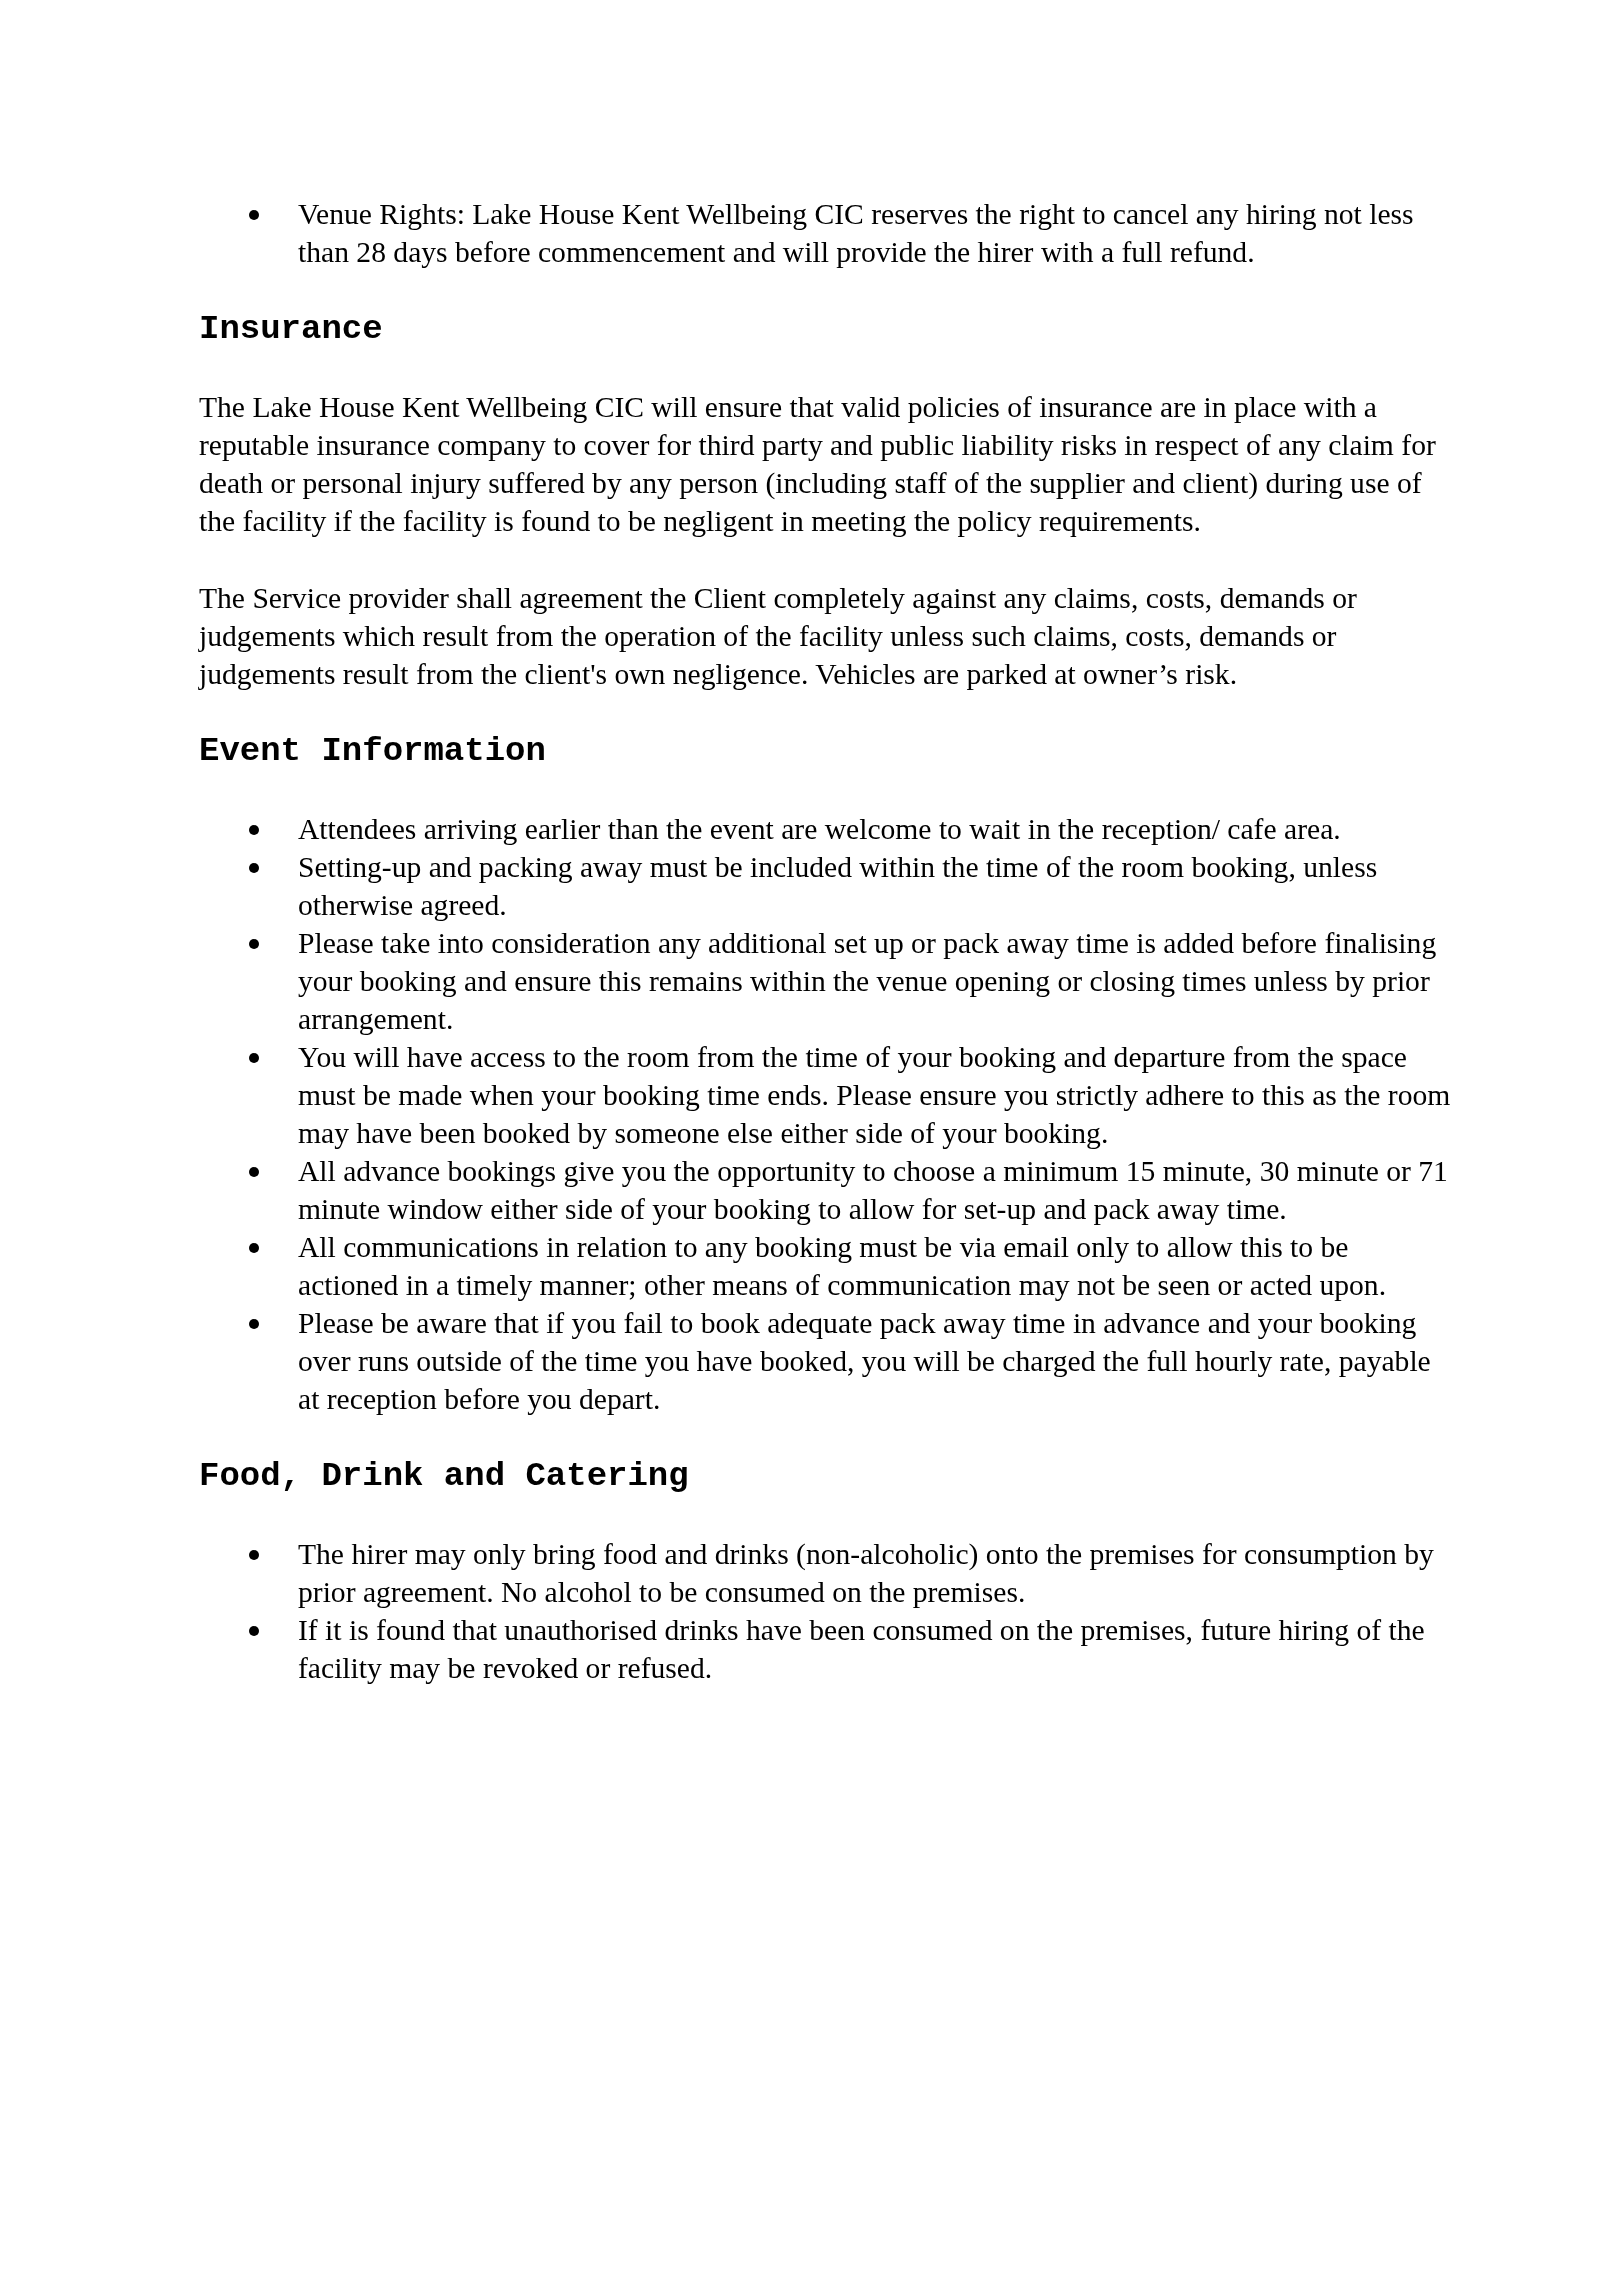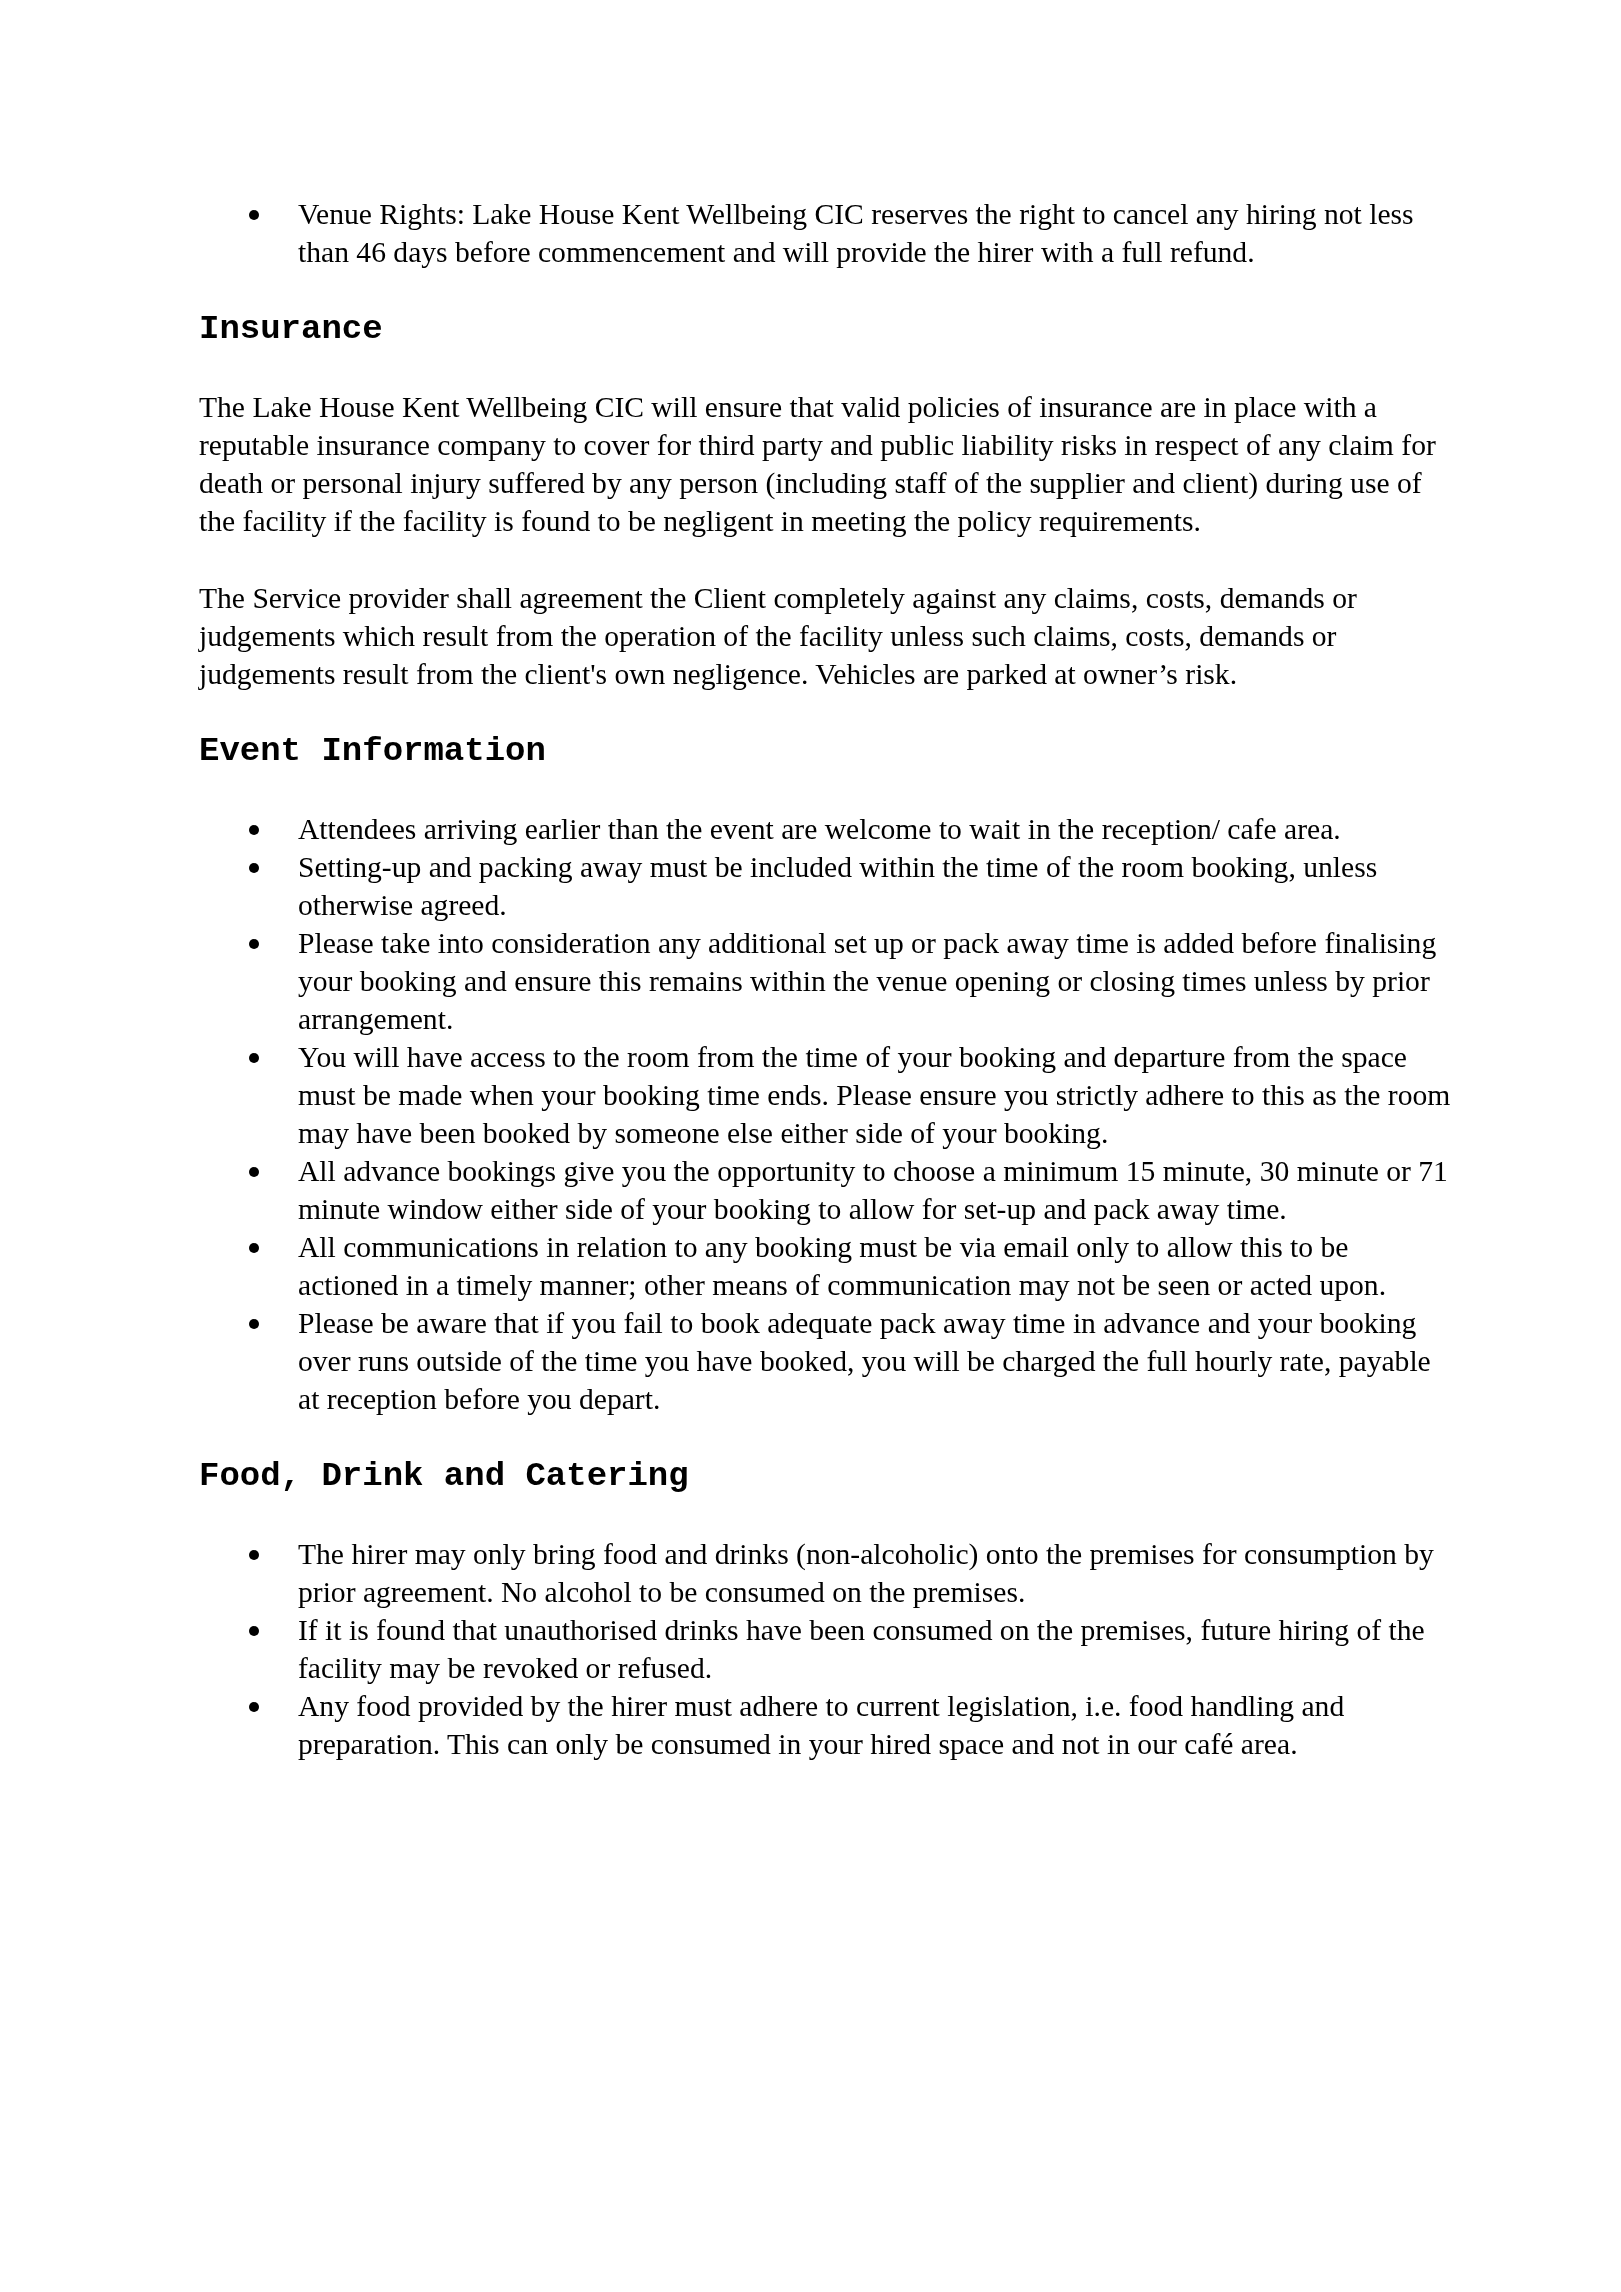--- a/index.html
+++ b/index.html
@@ -47,21 +47,21 @@
     .gap-h2 { height: 39px; }
   </style>
 </head>
 <body>
 
 <div class="page">
 
   <ul class="bullets">
     <li>
       <span class="bullet"></span>
-      <span class="b">Venue Rights:</span><span> Lake House Kent Wellbeing CIC reserves the right to cancel any hiring not less than 46 days before commencement and will provide the hirer with a full refund.</span>
+      <span class="b">Venue Rights:</span><span> Lake House Kent Wellbeing CIC reserves the right to cancel any hiring not less than 28 days before commencement and will provide the hirer with a full refund.</span>
     </li>
   </ul>
 
   <div class="gap-h"></div>
   <h2>Insurance</h2>
   <div class="gap-h2"></div>
   <p>The Lake House Kent Wellbeing CIC will ensure that valid policies of insurance are in place with a reputable insurance company to cover for third party and public liability risks in respect of any claim for death or personal injury suffered by any person (including staff of the supplier and client) during use of the facility if the facility is found to be negligent in meeting the policy requirements.</p>
   <div class="gap-p"></div>
   <p>The Service provider shall agreement the Client completely against any claims, costs, demands or judgements which result from the operation of the facility unless such claims, costs, demands or judgements result from the client's own negligence. Vehicles are parked at owner’s risk.</p>
 
@@ -77,17 +77,16 @@
     <li><span class="bullet"></span><span>All communications in relation to any booking must be via email only to allow this to be actioned in a timely manner; other means of communication may not be seen or acted upon.</span></li>
     <li><span class="bullet"></span><span>Please be aware that if you fail to book adequate pack away time in advance and your booking over runs outside of the time you have booked, you will be charged the full hourly rate, payable at reception before you depart.</span></li>
   </ul>
 
   <div class="gap-h"></div>
   <h2>Food, Drink and Catering</h2>
   <div class="gap-h2"></div>
   <ul class="bullets">
     <li><span class="bullet"></span><span>The hirer may only bring food and drinks (non-alcoholic) onto the premises for consumption by prior agreement. No alcohol to be consumed on the premises.</span></li>
     <li><span class="bullet"></span><span>If it is found that unauthorised drinks have been consumed on the premises, future hiring of the facility may be revoked or refused.</span></li>
-    <li><span class="bullet"></span><span>Any food provided by the hirer must adhere to current legislation, i.e. food handling and preparation. This can only be consumed in your hired space and not in our café area.</span></li>
   </ul>
 
 </div>
 
 
 </body></html>

